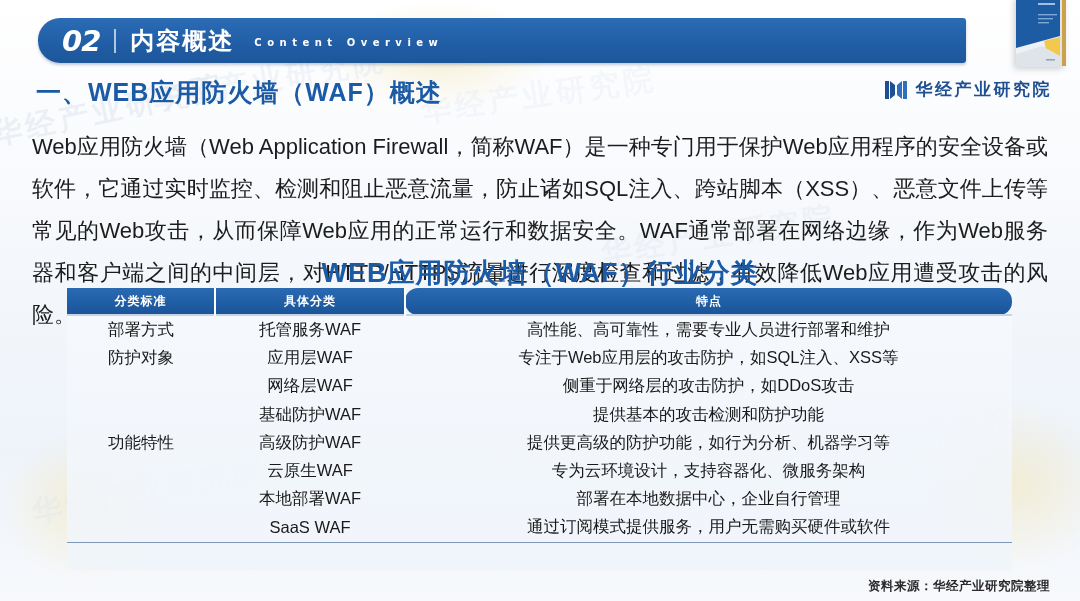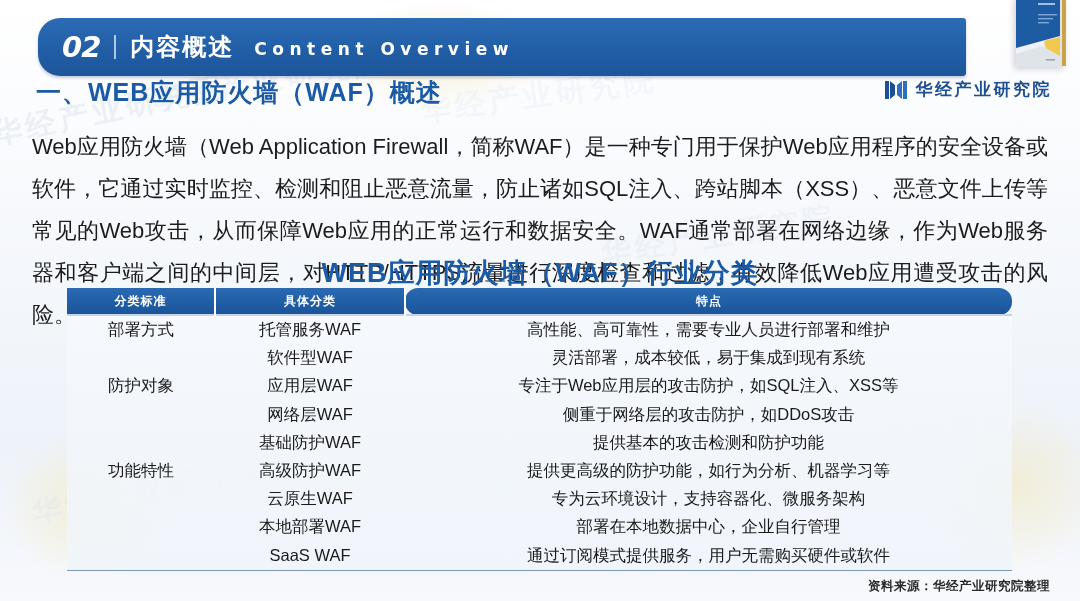--- a/index.html
+++ b/index.html
@@ -29,40 +29,40 @@
   .wm.e{left:780px;top:420px;transform:rotate(-10deg);opacity:.3;}
   .wm.f{left:420px;top:75px;transform:rotate(-8deg);opacity:.28;}
   .wm-blob{
     position:absolute;pointer-events:none;
     background:radial-gradient(ellipse at center,#f3e7b8 0%,rgba(243,231,184,0) 70%);
     opacity:.55;
   }
 
   
   #banner{
-    position:absolute;left:38px;top:18px;width:928px;height:58px;
+    position:absolute;left:38px;top:18px;width:928px;height:45px;
     background:linear-gradient(180deg,#2b6cb5 0%,#215ea6 55%,#1d569a 100%);
     border-radius:22px 3px 3px 22px;
     box-shadow:0 2px 3px rgba(20,50,90,.25);
     display:flex;align-items:center;
   }
   #banner .num{
     color:#ffffff;font-size:29px;font-weight:800;font-style:italic;
     margin-left:24px;letter-spacing:-1px;
     font-family:"DejaVu Sans",sans-serif;
   }
   #banner .vbar{
     width:2px;height:24px;background:rgba(255,255,255,.65);
     margin:0 14px 0 14px;
   }
   #banner .cn{
     color:#ffffff;font-size:24px;font-weight:800;letter-spacing:2px;
   }
   #banner .en{
-    color:#ffffff;font-size:17px;font-weight:700;letter-spacing:5.5px;
+    color:#ffffff;font-size:10px;font-weight:700;letter-spacing:5.5px;
     margin-left:20px;margin-top:3px;
     font-family:"DejaVu Sans",sans-serif;
   }
 
   
   #book{
     position:absolute;right:12px;top:-4px;width:58px;height:72px;
     filter:drop-shadow(-2px 2px 3px rgba(0,0,0,.18));
   }
 
@@ -198,25 +198,20 @@
         <th>特点</th>
       </tr>
     </thead>
     <tbody>
         <tr>
           <td class="cat">部署方式</td>
           <td>托管服务WAF</td>
           <td>高性能、高可靠性，需要专业人员进行部署和维护</td>
         </tr>
         <tr>
-          <td class="cat"></td>
-          <td>软件型WAF</td>
-          <td>灵活部署，成本较低，易于集成到现有系统</td>
-        </tr>
-        <tr>
           <td class="cat">防护对象</td>
           <td>应用层WAF</td>
           <td>专注于Web应用层的攻击防护，如SQL注入、XSS等</td>
         </tr>
         <tr>
           <td class="cat"></td>
           <td>网络层WAF</td>
           <td>侧重于网络层的攻击防护，如DDoS攻击</td>
         </tr>
         <tr>

